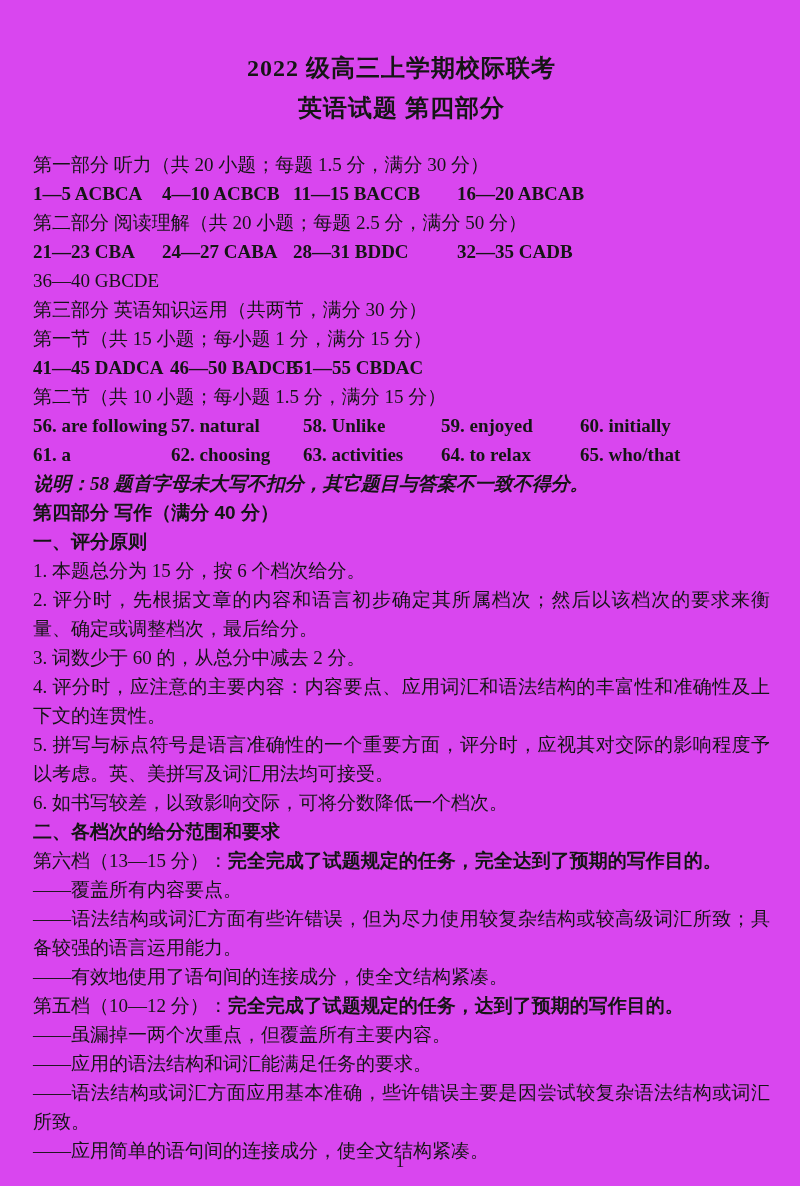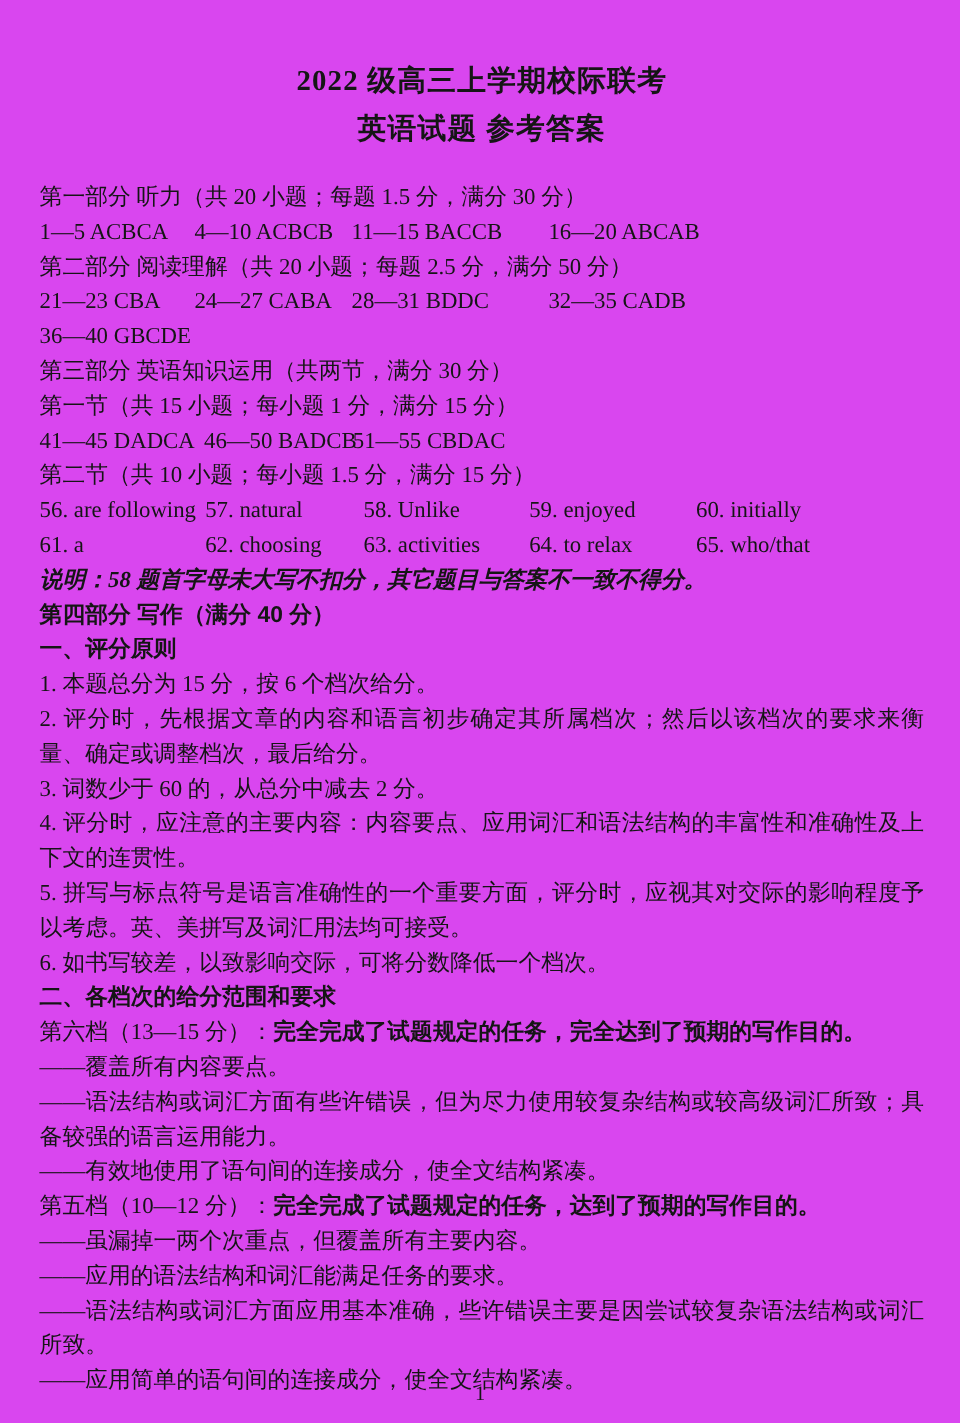--- a/index.html
+++ b/index.html
@@ -41,41 +41,41 @@
     font-family:"Liberation Sans","DejaVu Sans",sans-serif;
     font-weight:bold;
     font-size:19px;
   }
   .kaiti{
     font-style:italic;
     font-weight:600;
   }
   
   .row{display:flex;}
-  .row span{flex:none;white-space:nowrap;}
+  .row span{flex:none;white-space:nowrap;font-weight:bold;}
   .l1{width:129px}.l2{width:131px}.l3{width:164px}
   .r1{width:129px}.r2{width:131px}.r3{width:164px}
   .g1{width:137px}.g2{width:124px}
   .wd1{width:138px}.wd2{width:132px}.wd3{width:138px}.wd4{width:139px}
   
   .footer{
     position:absolute;
     left:0;right:0;bottom:14px;
     text-align:center;
     font-size:17px;
   }
 </style>
 </head>
 <body>
 
 <div class="page">
 
   <header class="titles">
     <div class="title-line">2022 级高三上学期校际联考</div>
-    <div class="title-line">英语试题 参考答案</div>
+    <div class="title-line">英语试题 第四部分</div>
   </header>
 
   <main class="content">
 
     <p class="line">第一部分 听力（共 20 小题；每题 1.5 分，满分 30 分）</p>
 
     <div class="row">
       <span class="l1">1—5 ACBCA</span>
       <span class="l2">4—10 ACBCB</span>
       <span class="l3">11—15 BACCB</span>

